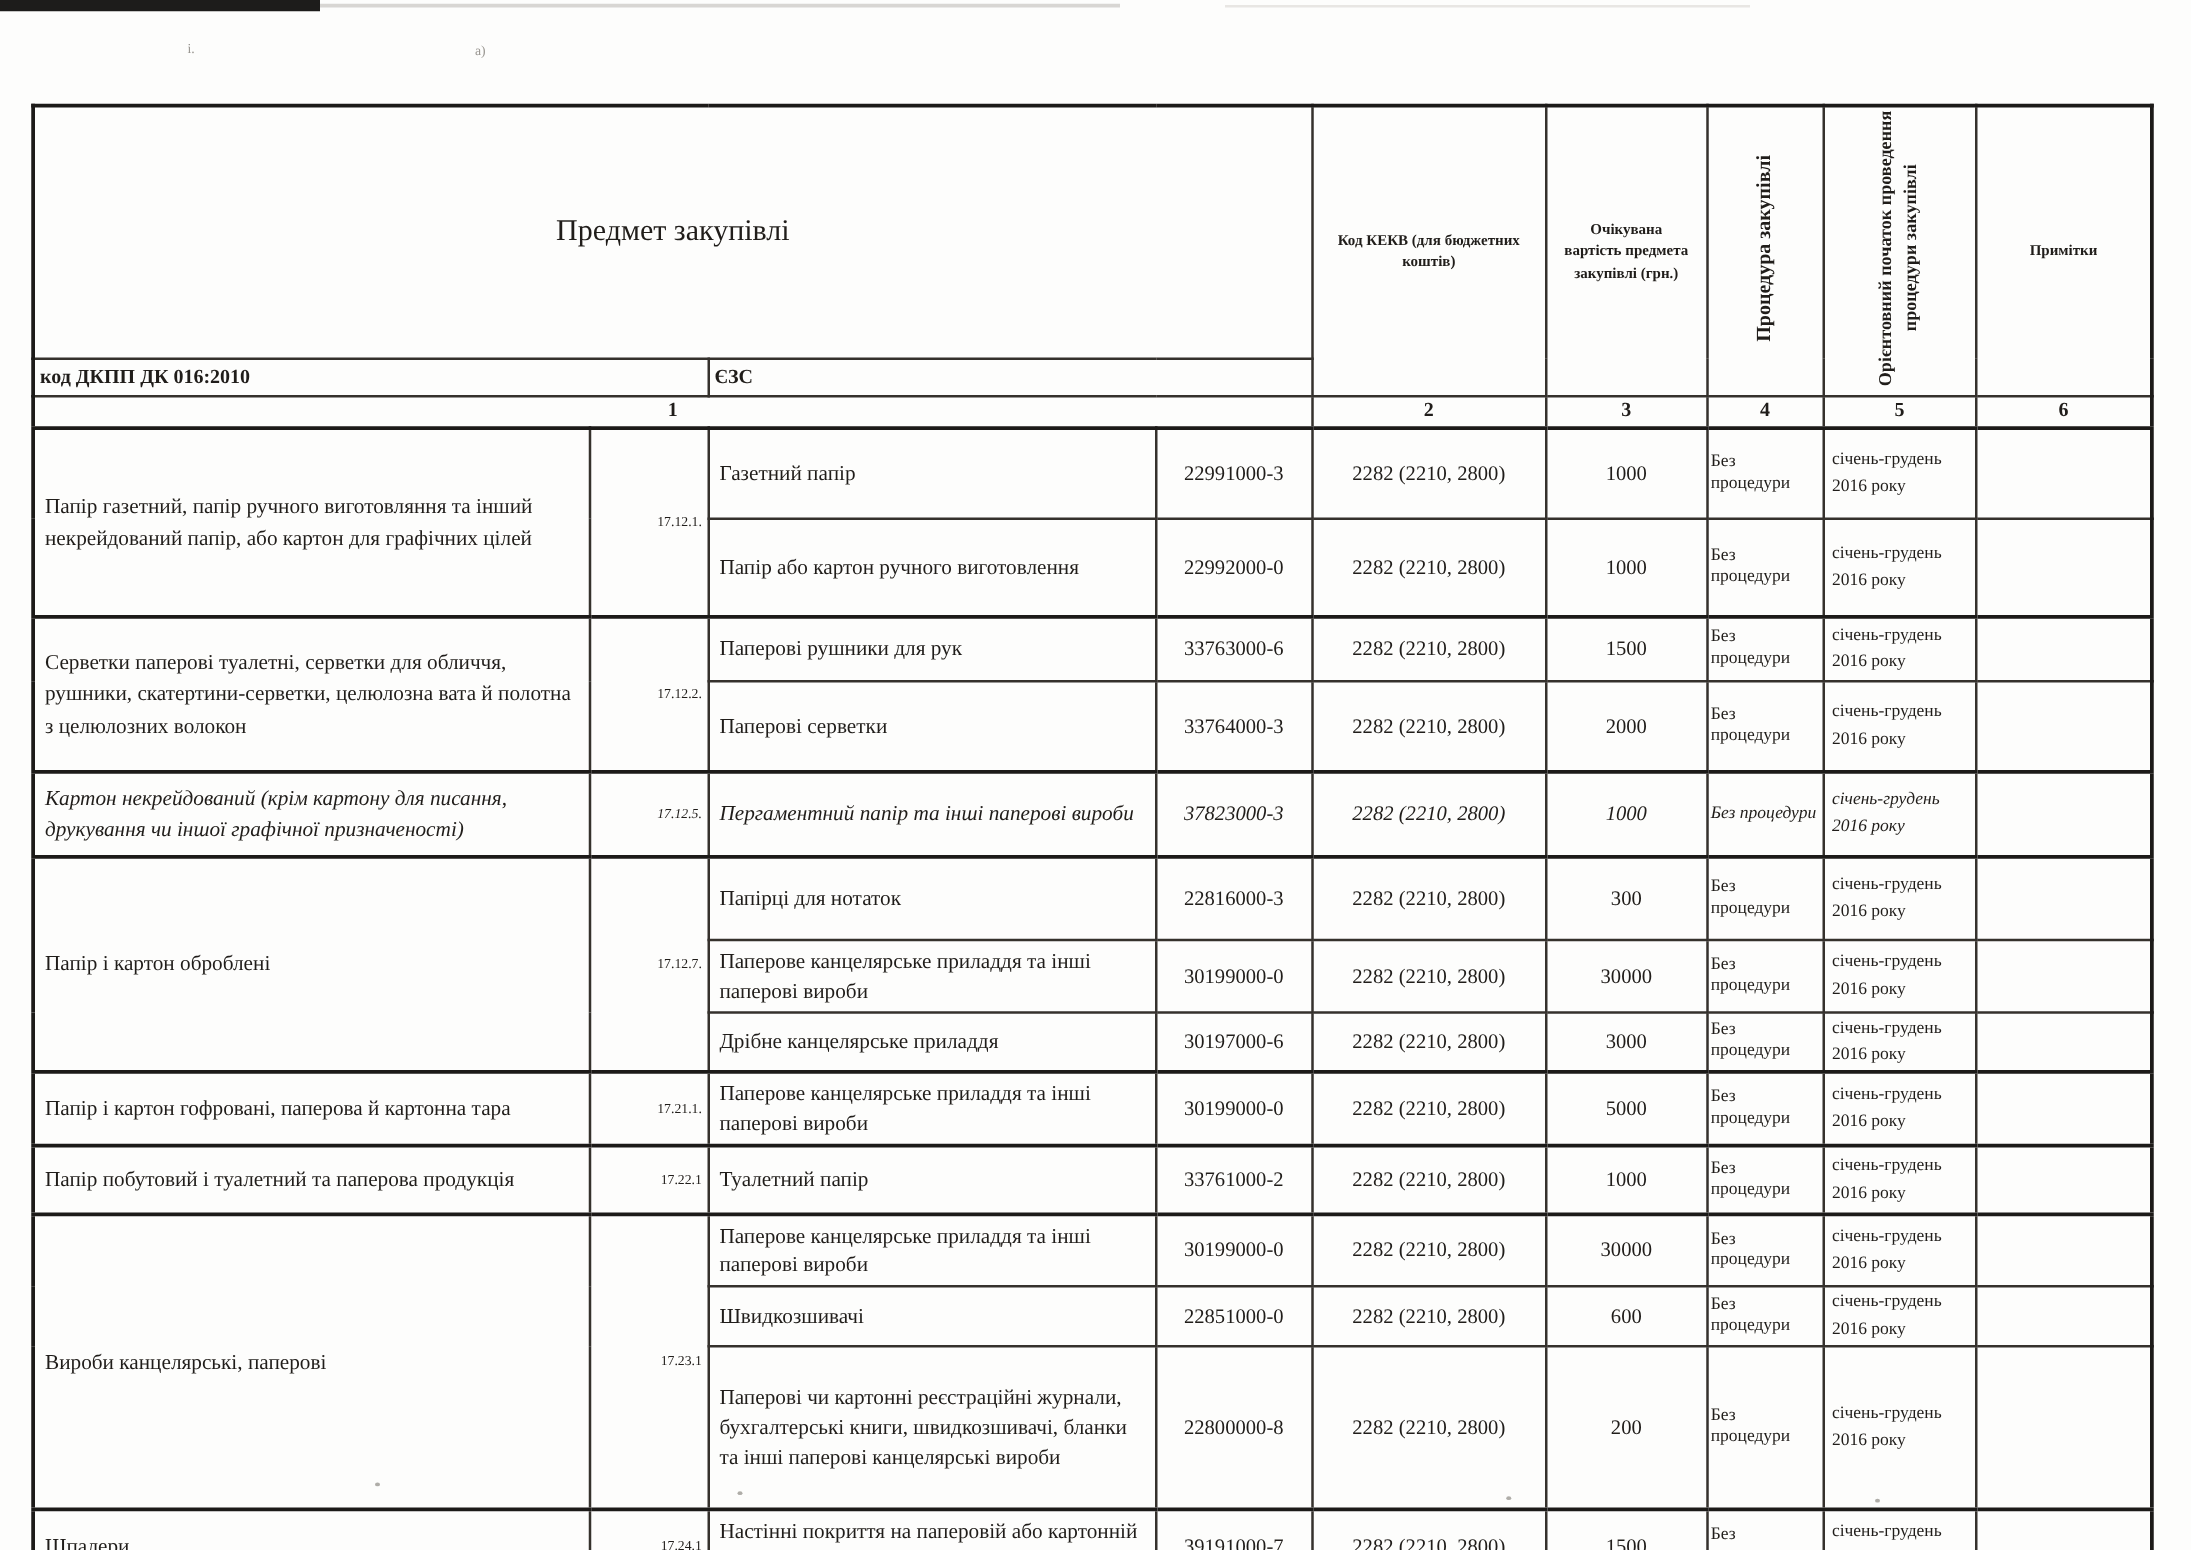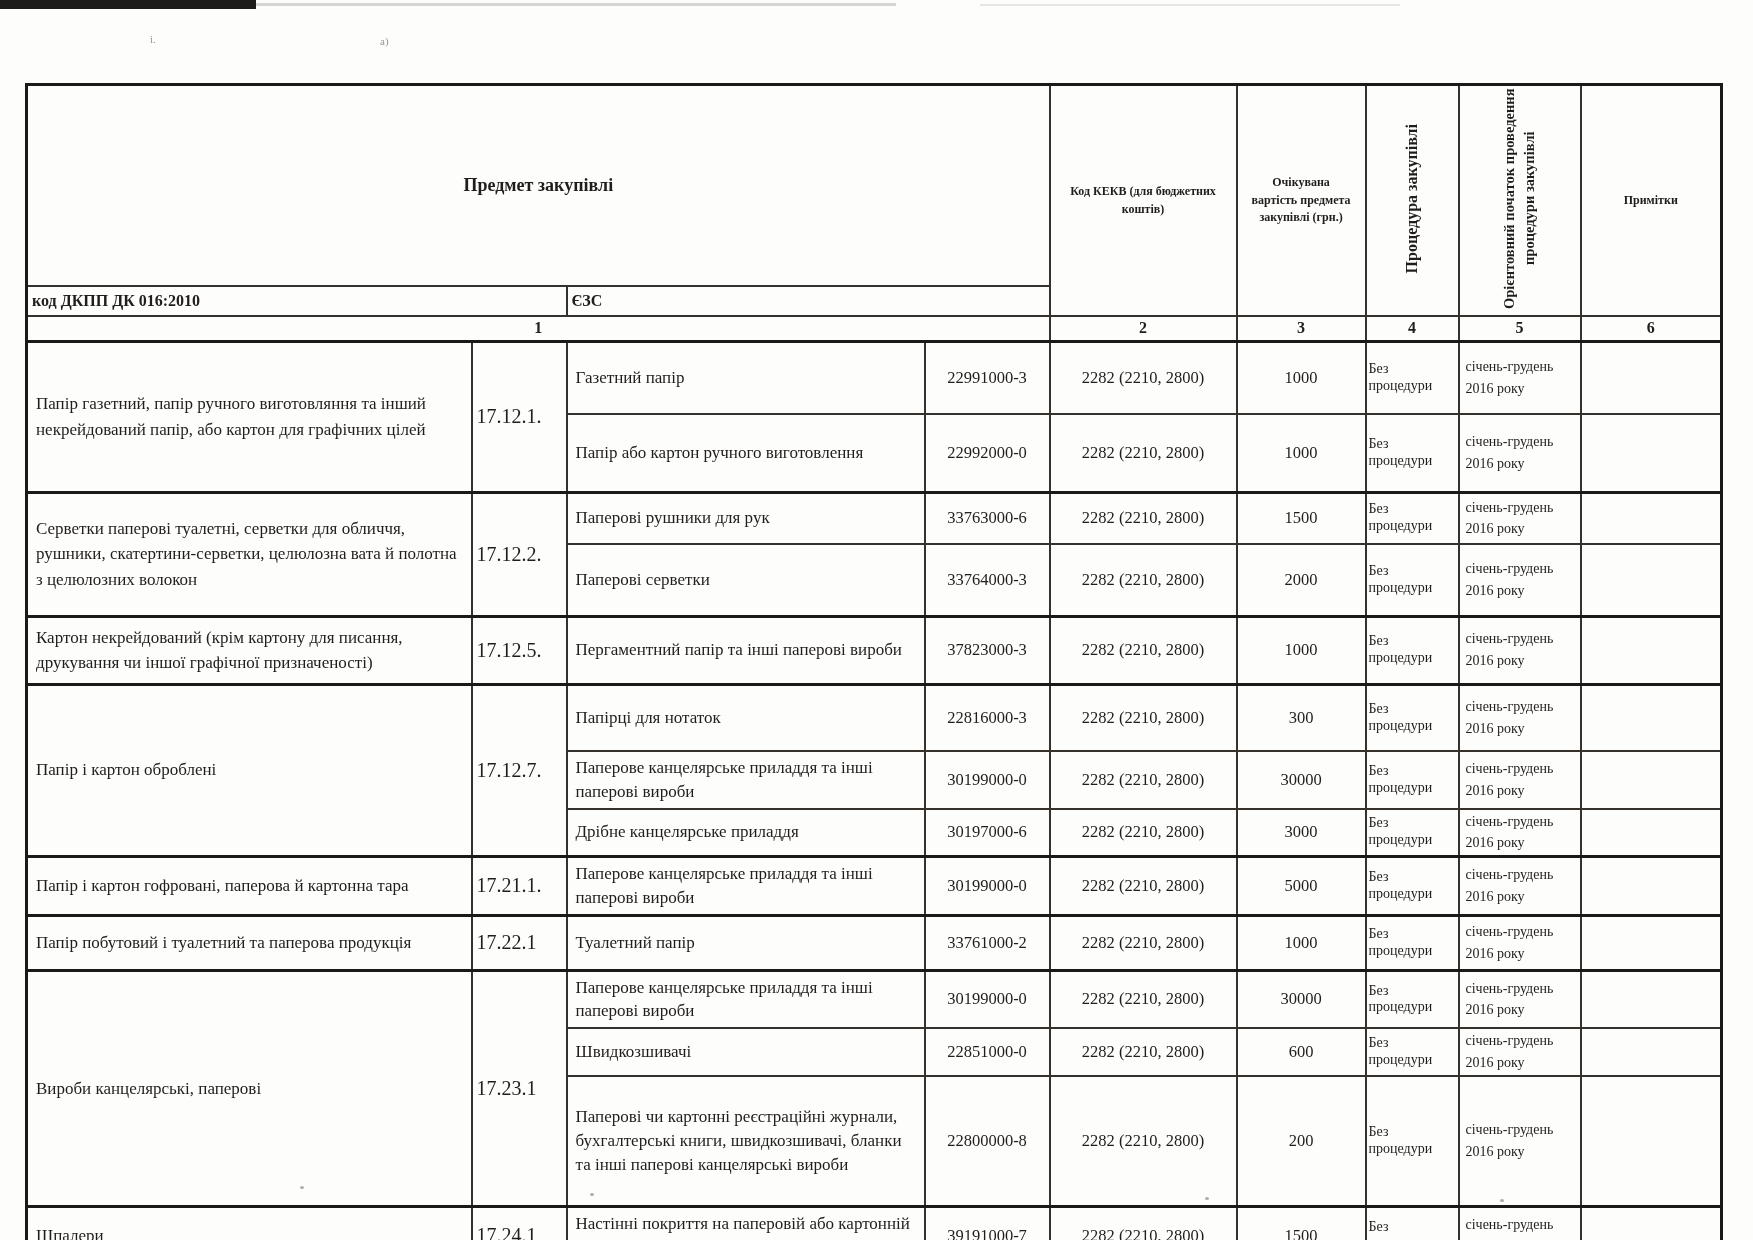--- a/index.html
+++ b/index.html
@@ -26,34 +26,34 @@
     border:2px solid #35312c;vertical-align:middle;
     padding:2px 4px;overflow:hidden;
   }
   tr.group-start td{border-top:3px solid #1c1a18;}
   .row-main{height:199px;}
   .row-sub{height:30px;}
   .row-num{height:25px;}
   .row-num td{border-bottom:3px solid #1c1a18;font-weight:bold;text-align:center;font-size:16px;}
   .row-sub td{font-weight:bold;text-align:left;font-size:16px;}
 
-  .h-subject{font-size:18px;font-weight:bold;text-align:center;margin-left:34px;}
+  .h-subject{font-size:24px;font-weight:normal;text-align:center;margin-left:34px;}
   .h-kekv,.h-value,.h-notes{font-size:12px;font-weight:bold;text-align:center;line-height:1.45;}
   .h-value{padding:0 13px;}
   .v-cell{text-align:center;padding:0;}
   .vtext{
     writing-mode:vertical-rl;transform:rotate(180deg);
     margin:0 auto;font-weight:bold;line-height:1.35;
     max-height:225px;display:inline-block;
   }
   .vt-proc{font-size:16px;}
   .vt-start{font-size:14.5px;}
 
   .c-name{font-size:17px;line-height:1.5;text-align:left;padding:4px 8px;}
-  .c-dkpp{font-size:20px;text-align:left;}
+  .c-dkpp{font-size:11px;text-align:right;}
   .c-ezsname{font-size:17px;line-height:1.4;text-align:left;padding:4px 8px;}
   .c-ezscode,.c-kekv,.c-value{font-size:16.5px;text-align:center;}
   .c-proc{font-size:14px;text-align:left;padding:1px 2px;line-height:1.2;}
   .c-start{font-size:14px;text-align:left;line-height:1.55;padding:1px 6px;}
   .c-notes{font-size:15px;}
 </style>
 </head>
 <body>
 
 <div class="sheet">
@@ -140,21 +140,21 @@
         </tr>
         <tr style="height: 72px;">
           <td class="c-ezsname">Паперові серветки</td>
           <td class="c-ezscode">33764000-3</td>
           <td class="c-kekv">2282 (2210, 2800)</td>
           <td class="c-value">2000</td>
           <td class="c-proc">Без процедури</td>
           <td class="c-start">січень-грудень 2016 року</td>
           <td class="c-notes"></td>
         </tr>
-        <tr class="group-start" style="height: 68px;">
+        <tr class="group-start" style="height: 68px; font-style: italic;">
           <td class="c-name">Картон некрейдований (крім картону для писання, друкування чи іншої графічної призначеності)</td>
           <td class="c-dkpp">17.12.5.</td>
           <td class="c-ezsname">Пергаментний папір та інші паперові вироби</td>
           <td class="c-ezscode">37823000-3</td>
           <td class="c-kekv">2282 (2210, 2800)</td>
           <td class="c-value">1000</td>
           <td class="c-proc">Без процедури</td>
           <td class="c-start">січень-грудень 2016 року</td>
           <td class="c-notes"></td>
         </tr>

